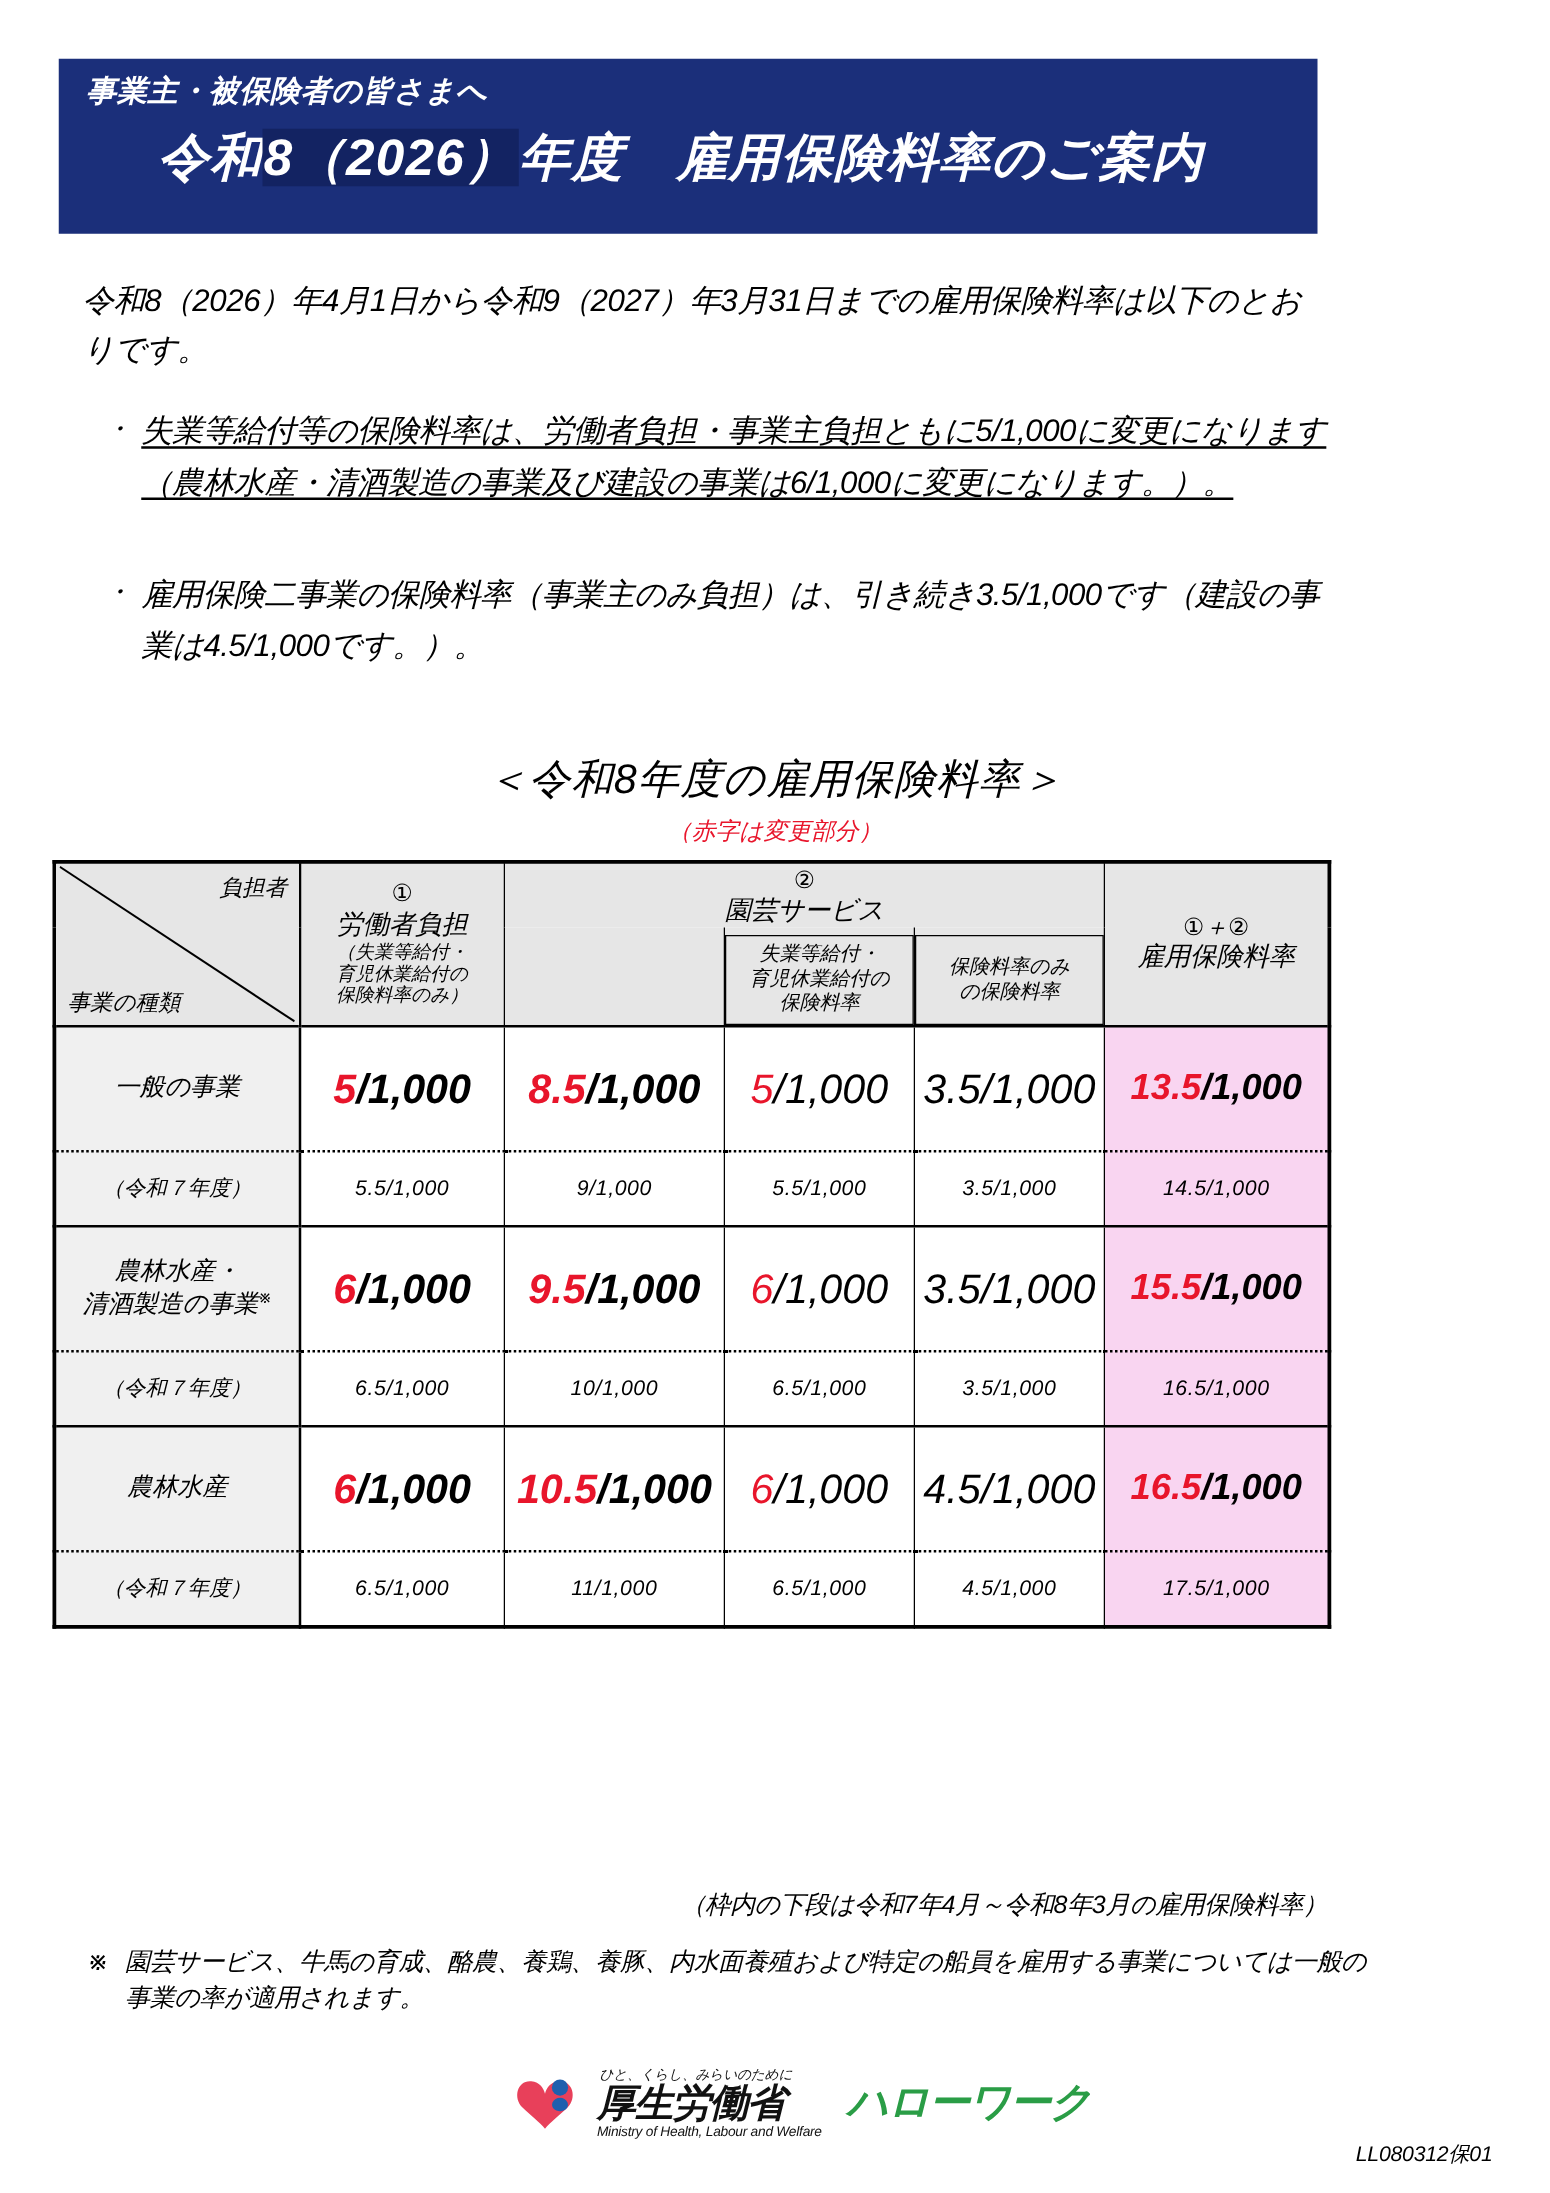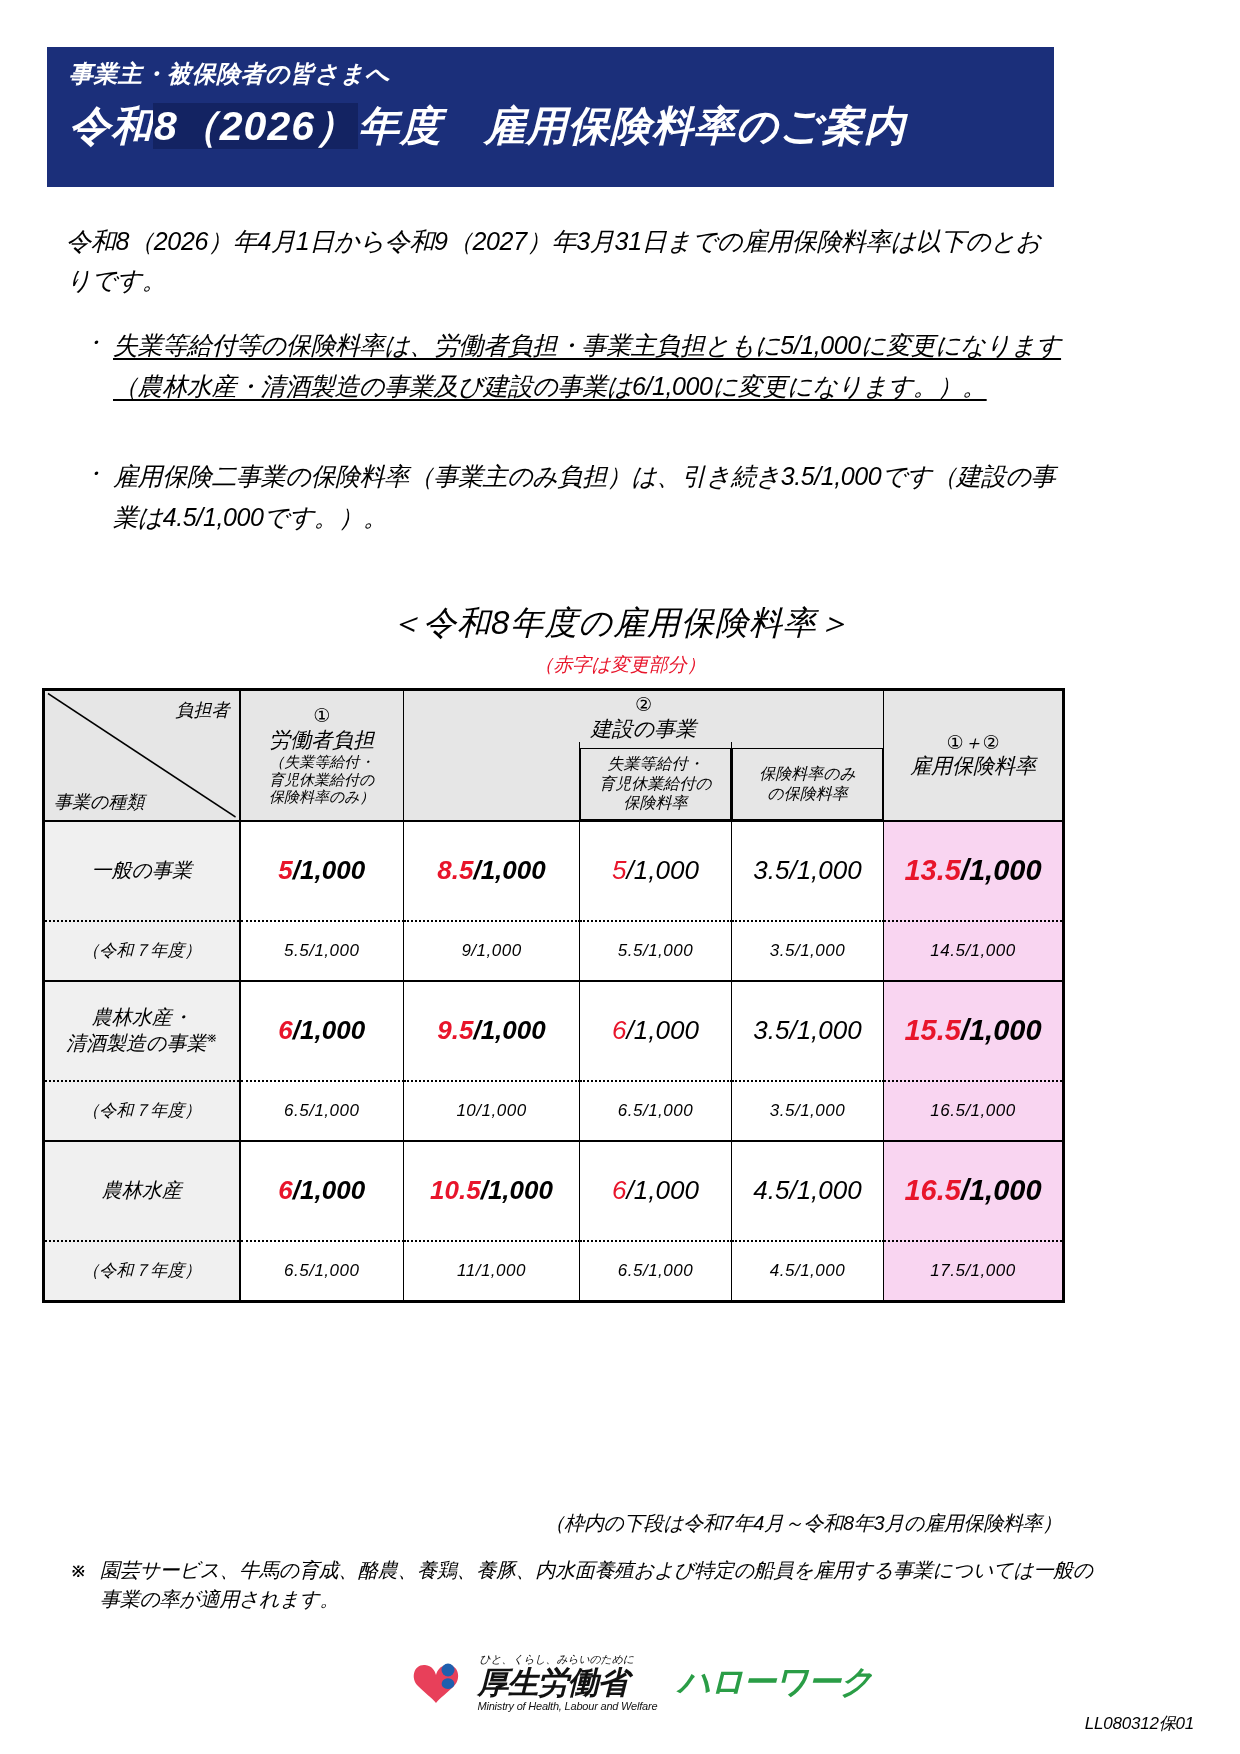--- a/index.html
+++ b/index.html
@@ -19,21 +19,21 @@
     background:#1b2f7a;
     box-sizing:border-box;
     padding:14px 0 0 22px;
   }
   .banner-sub{
     color:#ffffff;font-size:24px;font-weight:bold;letter-spacing:0.5px;
     line-height:1.1;
   }
   .banner-title{
     color:#ffffff;font-size:41px;font-weight:bold;
-    text-align:left;margin-top:12px;letter-spacing:1px;
+    text-align:center;margin-top:12px;letter-spacing:1px;
     padding-right:34px;
   }
   .hl{background:#132362;padding:0 1px;}
 
   
   .intro{
     position:absolute;left:66px;top:222px;width:1000px;
     font-size:25px;line-height:1.55;letter-spacing:-0.3px;
   }
 
@@ -97,21 +97,21 @@
   .hd-sub{font-size:16px;line-height:1.22;}
 
   .inner-box{
     border:1px solid #000;margin:6px 0 0 0;height:70px;
     display:flex;align-items:center;justify-content:center;
   }
 
   .rowname{background:#f0f0f0;font-size:20px;line-height:1.25;border-right:2px solid #000 !important;}
   .rowname-prev{background:#f0f0f0;font-size:17px;border-right:2px solid #000 !important;}
 
-  .val{font-size:26px;font-weight:bold;height:98px;}
+  .val{font-size:33px;font-weight:bold;height:98px;}
   .val-prev{font-size:17px;height:58px;letter-spacing:0.5px;}
   .red{color:#e8152b;}
   .pink{background:#f9d5f1;}
   .pink-prev{background:#f9d5f1;}
   .total{font-size:29px;font-weight:bold;}
   .dotted-top td{border-top:2px dotted #000 !important;}
   .thick-top td{border-top:2px solid #000 !important;}
   .sup{font-size:13px;vertical-align:super;}
 
   
@@ -190,21 +190,21 @@
           </td>
           <td class="hd" rowspan="2" style="height:103px;">
             <span class="hd-circ">①</span>
             <span class="hd-main">労働者負担</span>
             <span class="hd-small" style="white-space:pre-line;">（失業等給付・
 育児休業給付の
 保険料率のみ）</span>
           </td>
           <td class="hd" colspan="3" style="height:45px;border-bottom:none;">
             <span class="hd-circ" style="margin-top:3px;">②</span>
-            <span class="hd-main">建設の事業</span>
+            <span class="hd-main">園芸サービス</span>
           </td>
           <td class="hd" rowspan="2" style="height:103px;">
             <span class="hd-circ">①＋②</span>
             <span class="hd-main">雇用保険料率</span>
           </td>
         </tr>
 
         <tr>
           <td class="hd" style="border-top:none;height:58px;"></td>
           <td class="hd" style="border-top:none;height:58px;">

